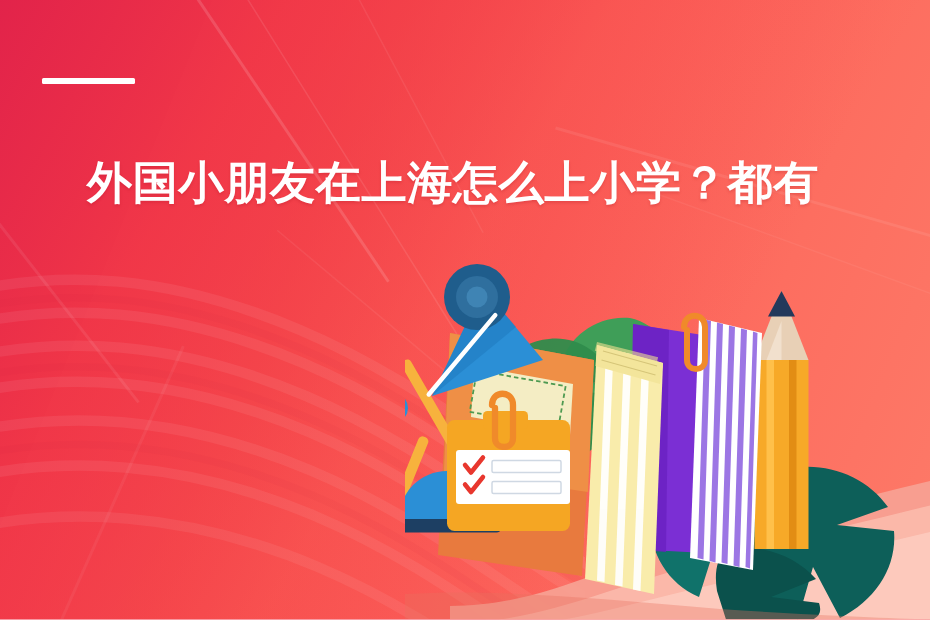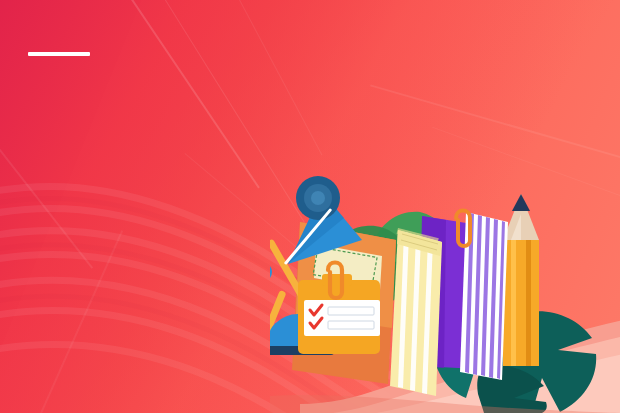--- a/index.html
+++ b/index.html
@@ -105,20 +105,21 @@
   </svg>
 
   <svg class="waves-r" viewBox="0 0 340 120" preserveAspectRatio="none">
     <path d="M0 104 C 60 104, 100 78, 160 62 C 226 44, 280 30, 340 16 L 340 120 L 0 120 Z" fill="#f7a294" fill-opacity="0.92"></path>
     <path d="M0 116 C 64 114, 104 92, 166 76 C 232 58, 284 46, 340 32 L 340 120 L 0 120 Z" fill="#fbbcae" fill-opacity="0.85"></path>
     <path d="M0 120 C 70 120, 112 104, 174 90 C 238 74, 288 62, 340 50 L 340 120 Z" fill="#fdcfc3" fill-opacity="0.75"></path>
   </svg>
 
   <div class="rule"></div>
 
+  <div class="title">外国小朋友在上海怎么上小学？都有</div>
 
   <svg class="illu" viewBox="0 0 350 243">
 
     <g>
       <path d="M150 42 C 168 46, 180 62, 184 80 L 160 92 L 184 94
                C 184 112, 172 126, 154 132 L 140 104 L 132 130
                C 114 124, 104 106, 106 88 L 132 84 L 104 72
                C 110 54, 128 40, 150 42 Z" fill="#3f9e58"></path>
       <path d="M96 56 C 114 54, 130 64, 138 80 L 114 90 L 140 94
                C 142 112, 132 128, 114 136 L 100 110 L 90 134

